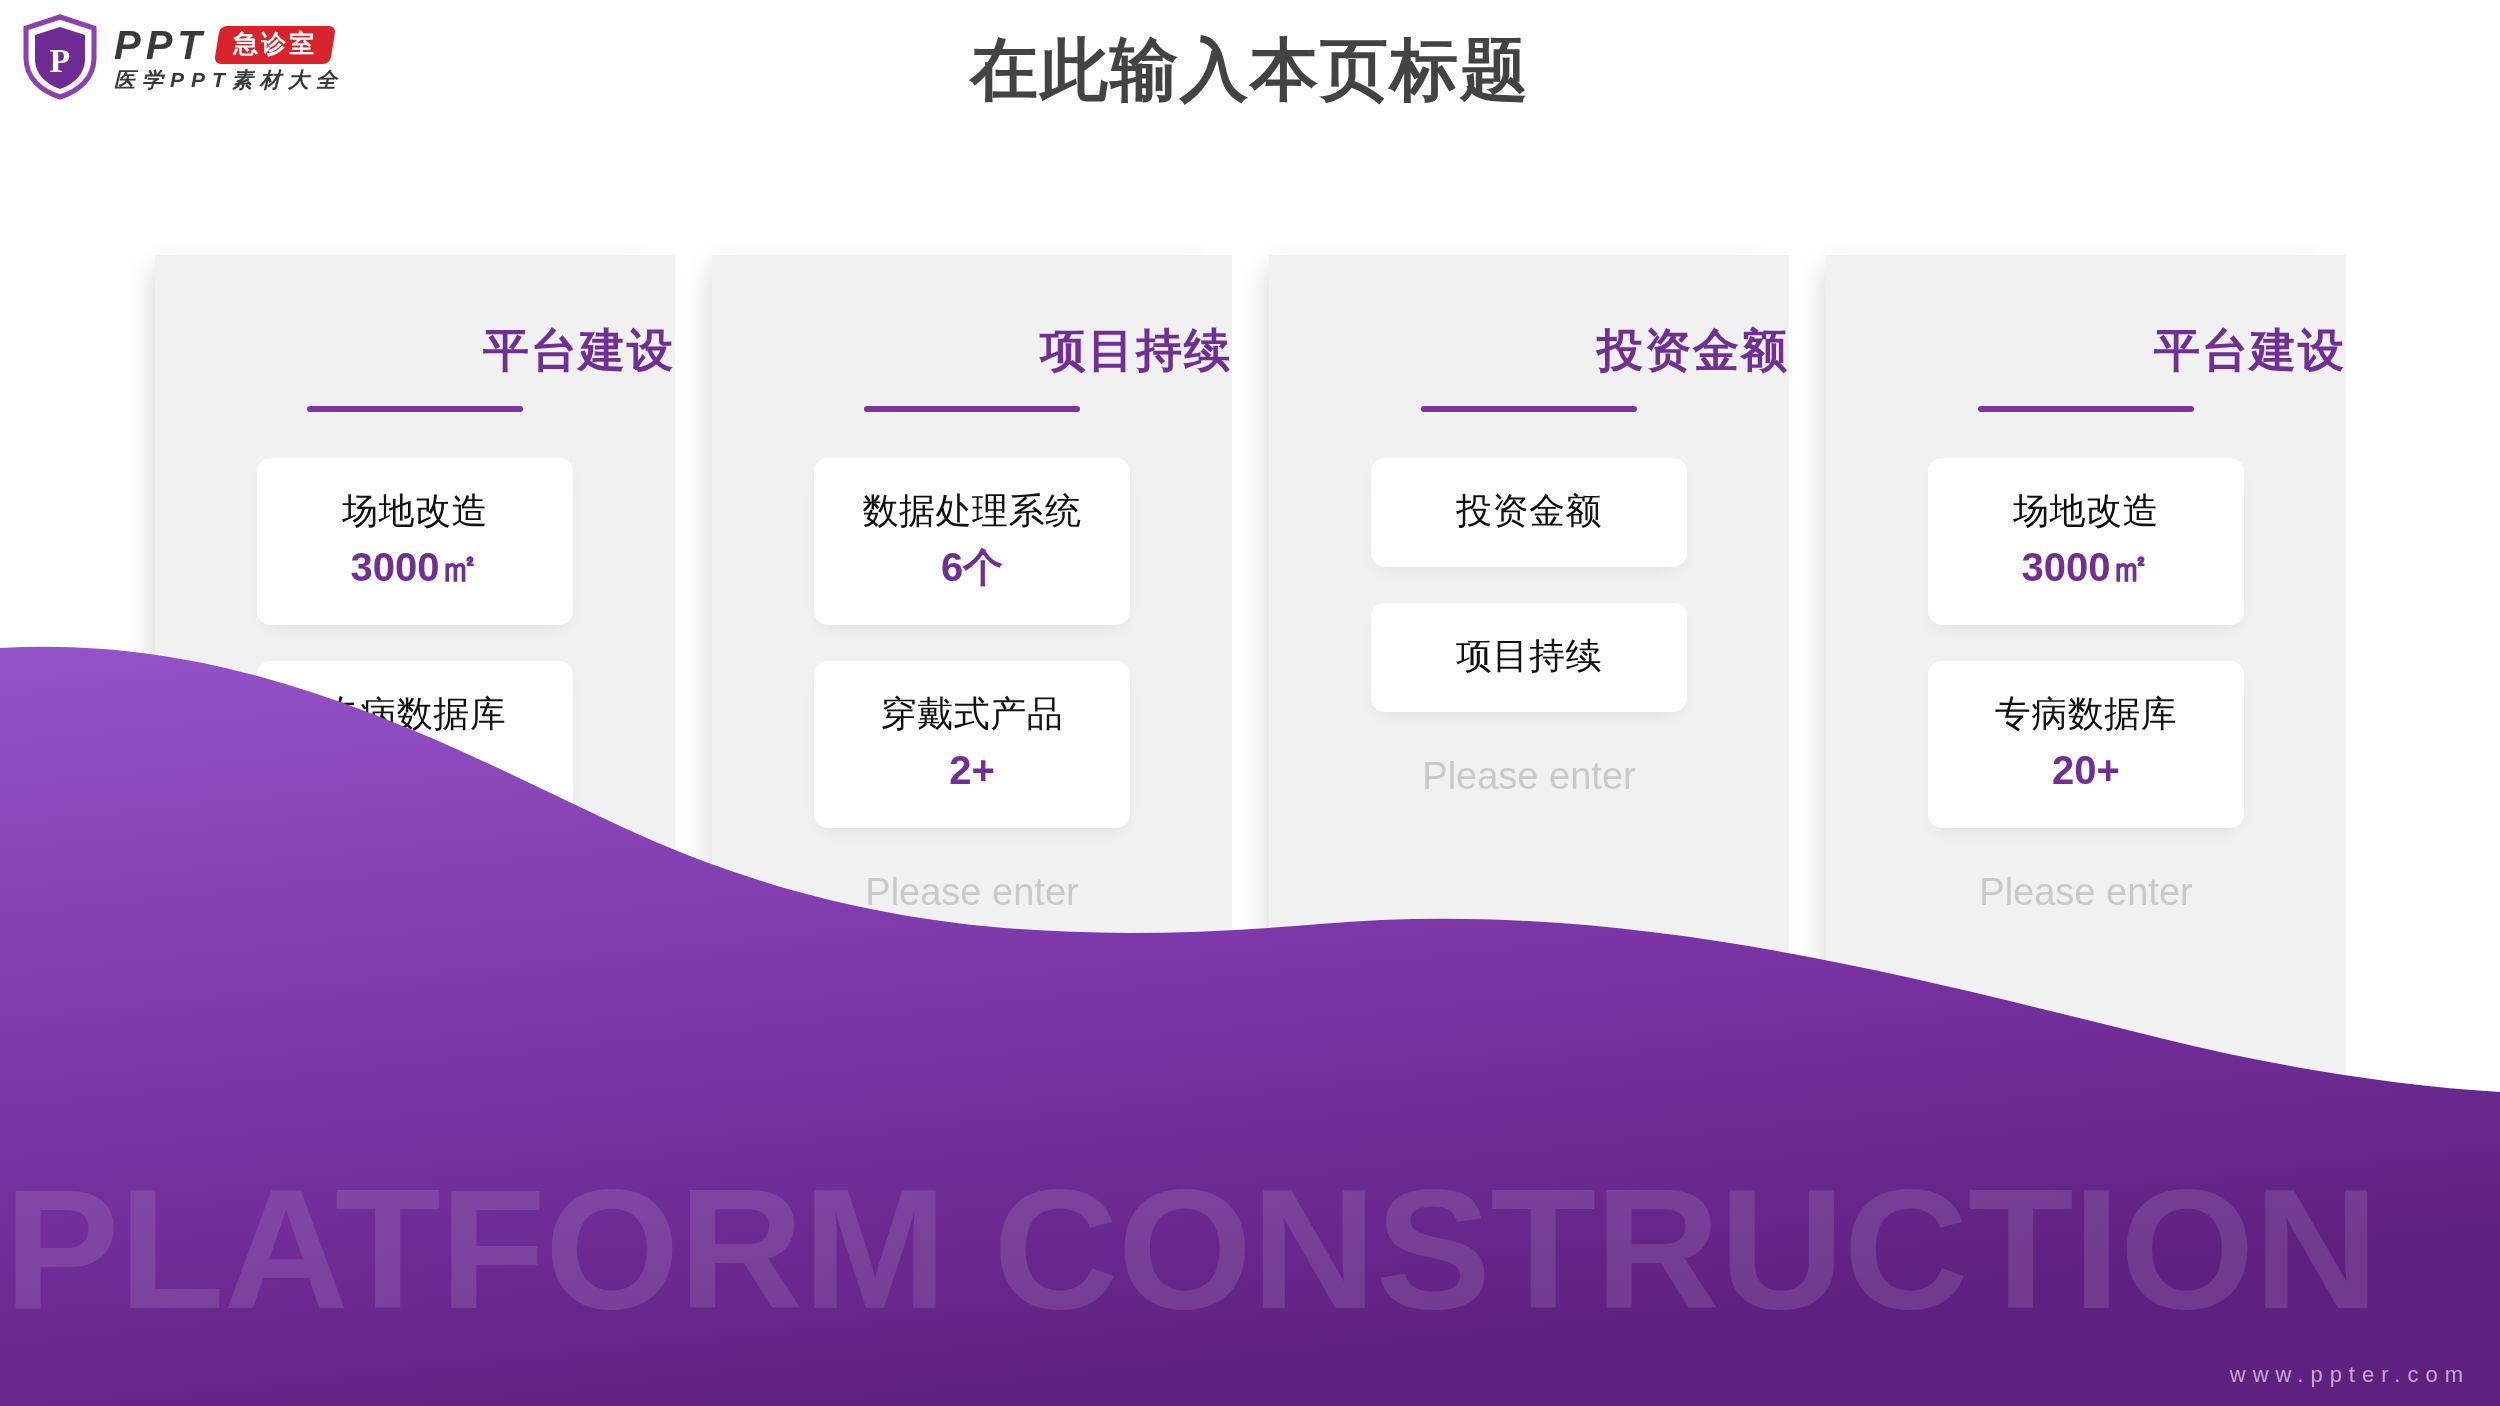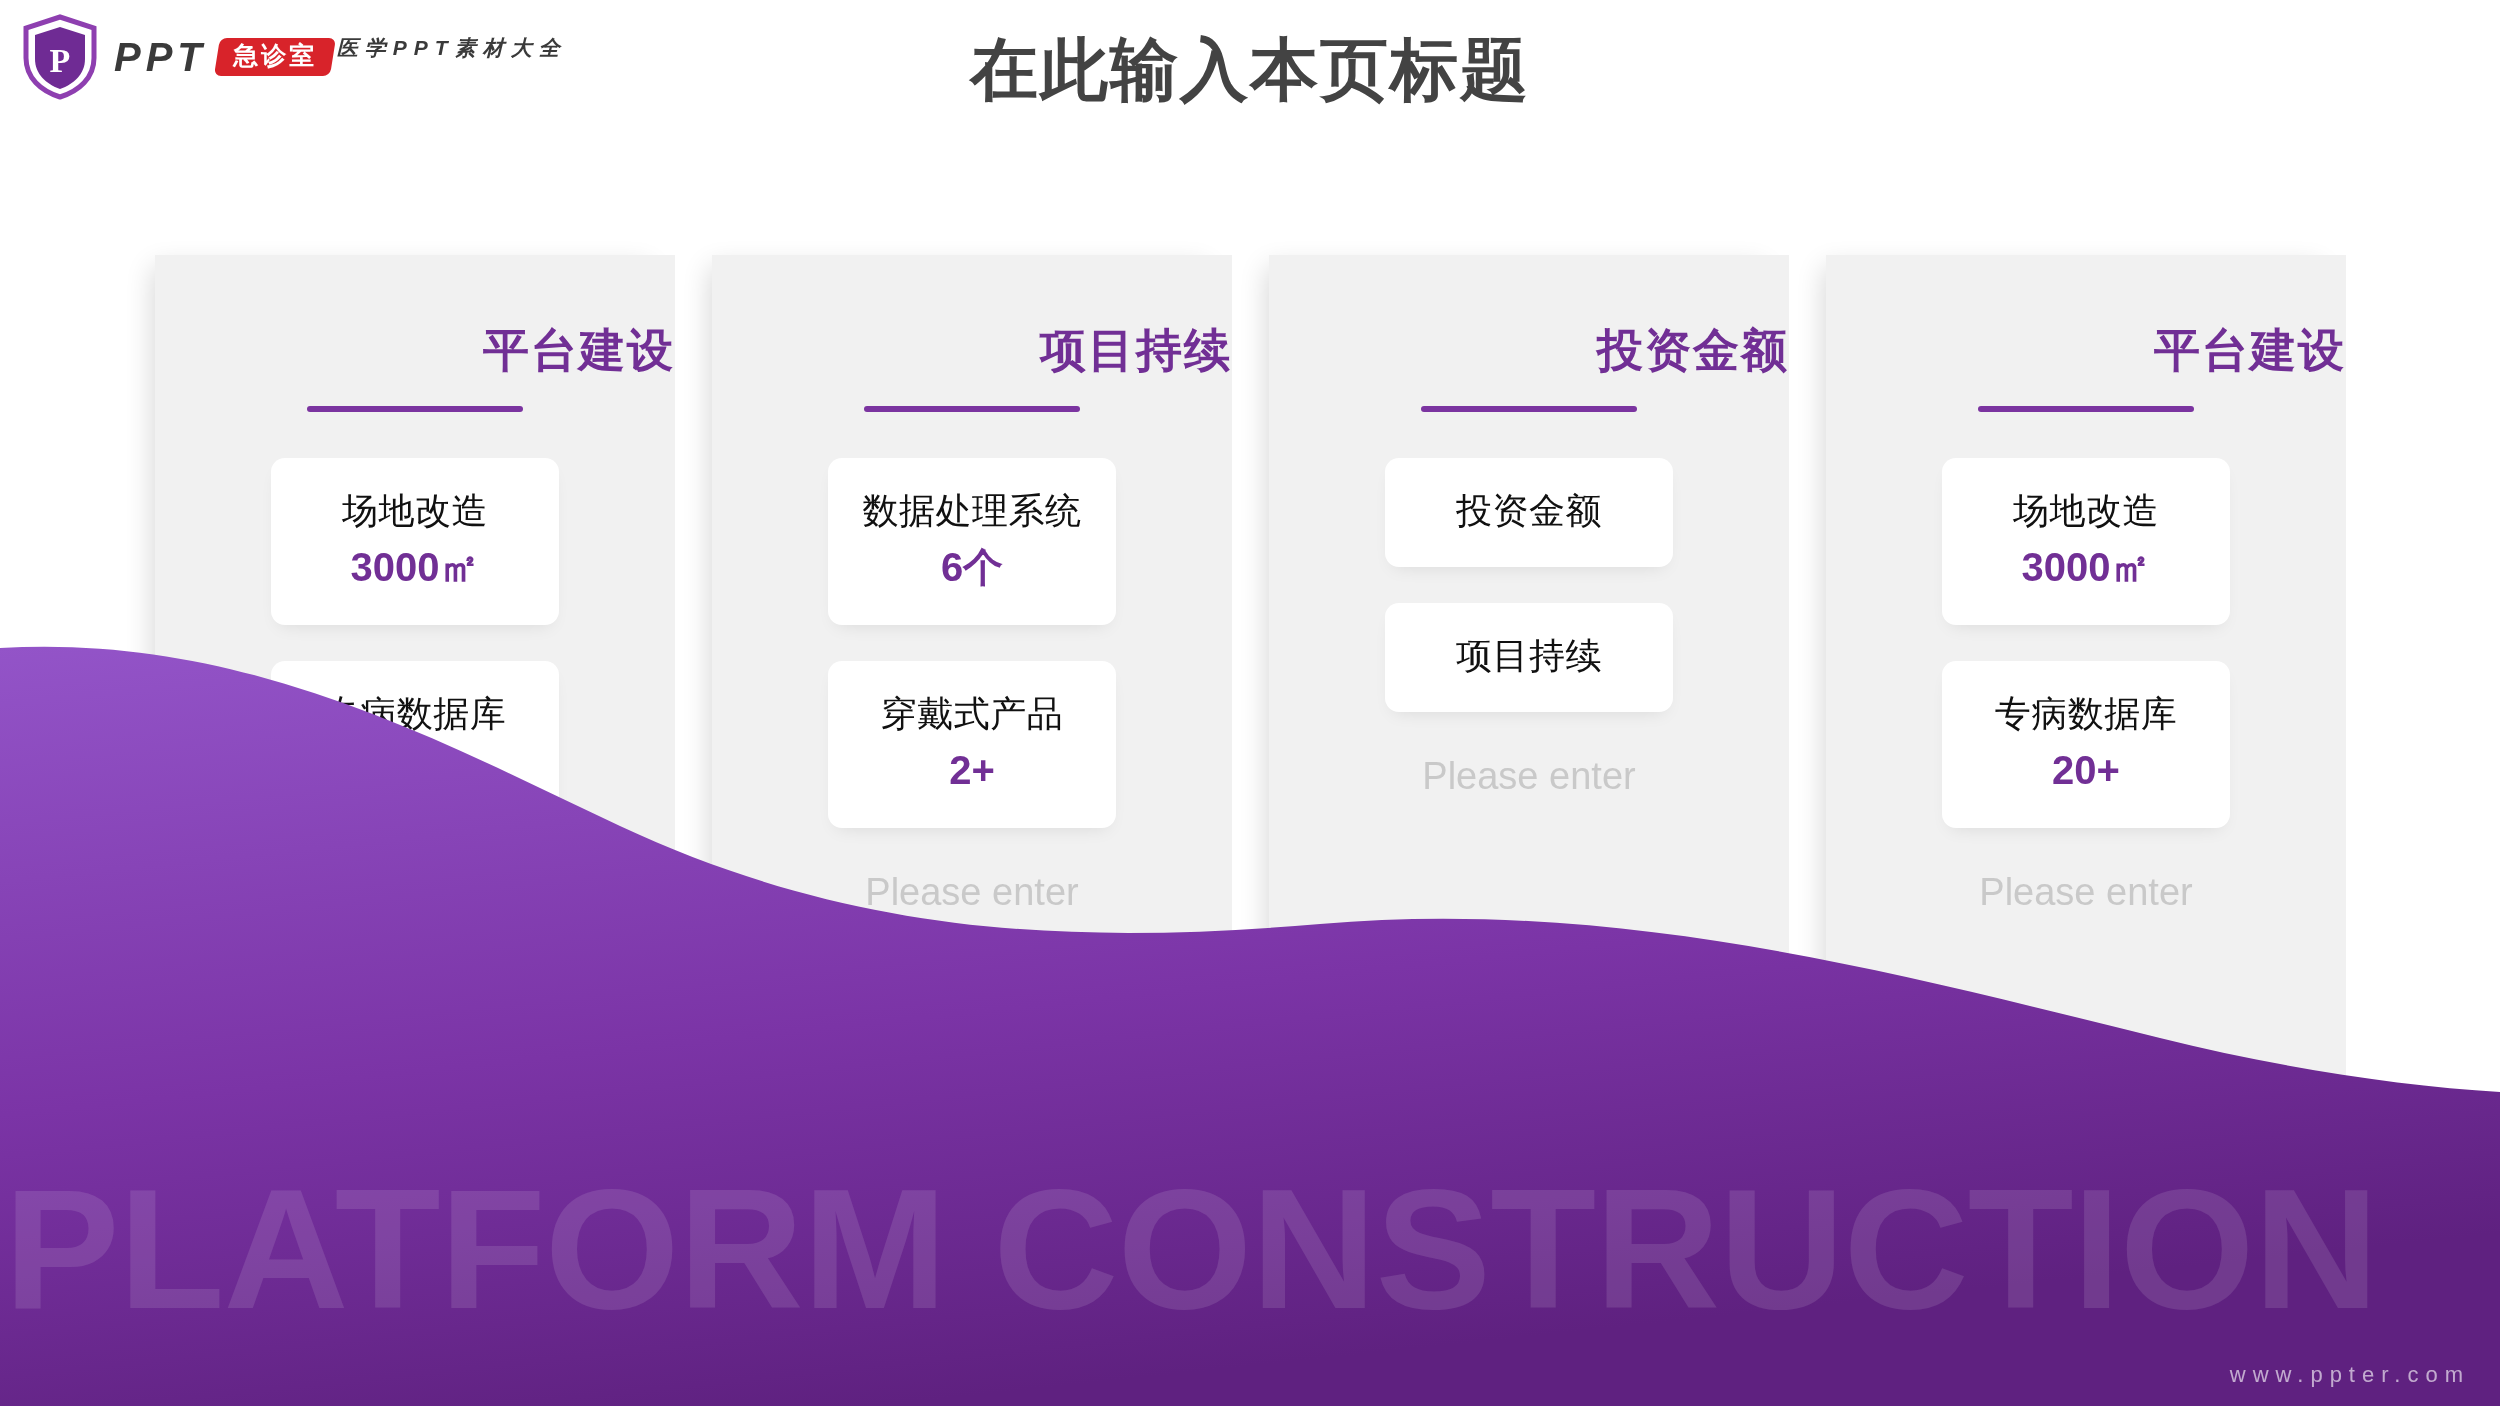--- a/index.html
+++ b/index.html
@@ -7,21 +7,21 @@
     width:2500px;height:1406px;overflow:hidden;
     background:#ffffff;
     font-family:"Liberation Sans","DejaVu Sans",sans-serif;
     position:relative;
   }
   .slide{position:absolute;inset:0;overflow:hidden;background:#fff;}
 
   
   .logo{position:absolute;left:22px;top:14px;display:flex;align-items:center;gap:16px;}
   .shield{width:76px;height:86px;position:relative;flex:none;}
-  .logo-text{display:flex;flex-direction:row;justify-content:center;gap:4px;}
+  .logo-text{display:flex;flex-direction:column;justify-content:center;gap:4px;}
   .logo-row1{display:flex;align-items:center;gap:10px;}
   .ppt-word{
     font-size:40px;font-weight:bold;font-style:italic;color:#3a3a3a;
     letter-spacing:5px;font-family:"Liberation Sans",sans-serif;line-height:1;
   }
   .badge{
     background:#d8232a;color:#fff;font-size:25px;font-weight:bold;
     padding:4px 16px 6px 16px;border-radius:7px;letter-spacing:3px;
     transform:skewX(-9deg);line-height:1.1;
   }
@@ -51,21 +51,21 @@
 
   .card-head{
     text-align:right;font-size:46px;font-weight:bold;color:#712f95;
     letter-spacing:2px;padding-top:70px;line-height:1.1;
   }
   .card-rule{
     width:216px;height:6px;background:#7b34a0;border-radius:3px;
     margin:30px auto 0 auto;
   }
   .tile{
-    width:288px;margin:46px auto 0 auto;background:#fff;border-radius:14px;
+    width:316px;margin:46px auto 0 auto;background:#fff;border-radius:14px;
     padding:30px 0 34px 0;text-align:center;
     box-shadow:0 8px 18px -8px rgba(0,0,0,.10);
   }
   .tile + .tile{margin-top:36px;}
   .tile-label{font-size:36px;color:#111;line-height:1.25;letter-spacing:.5px;}
   .tile-value{
     font-size:40px;font-weight:bold;color:#712f95;margin-top:10px;line-height:1.2;
   }
   .card-note{
     text-align:center;font-size:38px;color:#c9c9c9;margin-top:44px;line-height:1.1;

